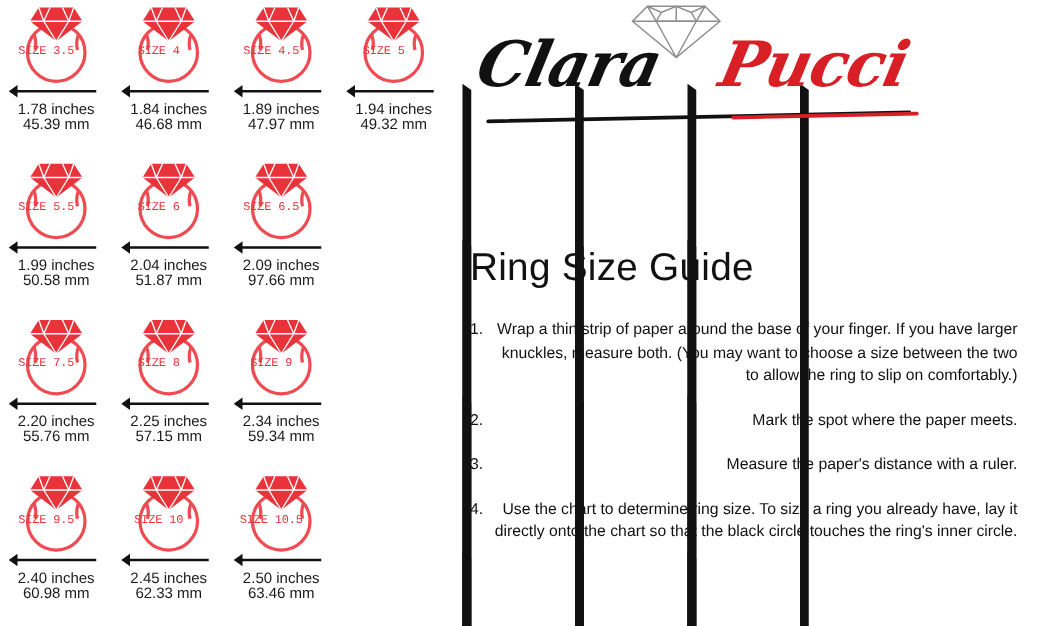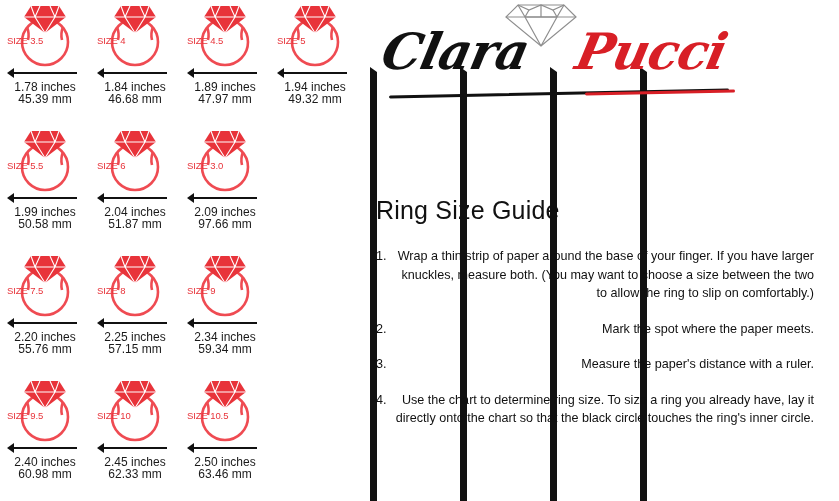--- a/index.html
+++ b/index.html
@@ -48,24 +48,24 @@
     margin-top: 2px;
   }
   .ring svg {
     display: block;
   }
   .ring-label {
     position: absolute;
     left: 0;
     right: 16px;
     top: 33px;
-    text-align: left;
+    text-align: center;
     font-size: 9.5px;
     color: #e8333a;
-    font-family: Liberation Sans, sans-serif;
+    font-family: Liberation Mono, monospace;
     letter-spacing: -0.1px;
   }
 
   
   .arrow-wrap {
     width: 76px;
     height: 12px;
     position: relative;
     margin-top: -1px;
   }
@@ -164,21 +164,21 @@
     top: 69px;
     width: 150px;
     height: 3px;
     background: #d81f26;
     border-radius: 2px;
     transform: rotate(-1.2deg);
   }
 
   .guide-title {
     margin: 86px 0 0 13px;
-    font-size: 25px;
+    font-size: 31px;
     font-weight: normal;
     letter-spacing: 0.2px;
     color: #111;
   }
 
   .steps {
     margin: 22px 0 0 13px;
     width: 438px;
   }
   .step {
@@ -327,21 +327,21 @@
           </div>
         </div>
         <div class="cell">
           <div class="ring">
             <svg width="76" height="66" viewBox="0 0 76 66">
               <circle cx="38" cy="40" r="23" fill="none" stroke="#ef4b52" stroke-width="2.6"></circle>
               <path d="M38 4 L24 4 L17 15 L38 31 L59 15 L52 4 Z" fill="#e8333a"></path>
               <path d="M24 4 L28 15 L38 31 M52 4 L48 15 L38 31 M17 15 L59 15 M28 15 L33 4 M48 15 L43 4" fill="none" stroke="#ffffff" stroke-width="1.1"></path>
               <path d="M20 25 C22 30 22 34 21 38 M56 25 C54 30 54 34 55 38" fill="none" stroke="#ef4b52" stroke-width="2.6"></path>
             </svg>
-            <div class="ring-label">SIZE 3.0</div>
+            <div class="ring-label">SIZE 6.5</div>
           </div>
           <div class="arrow-wrap">
             <span class="arrow-head left"></span>
             <span class="arrow-line"></span>
             <span class="arrow-head right"></span>
           </div>
           <div class="measures">
             <div>2.09 inches</div>
             <div>97.66 mm</div>
           </div>

